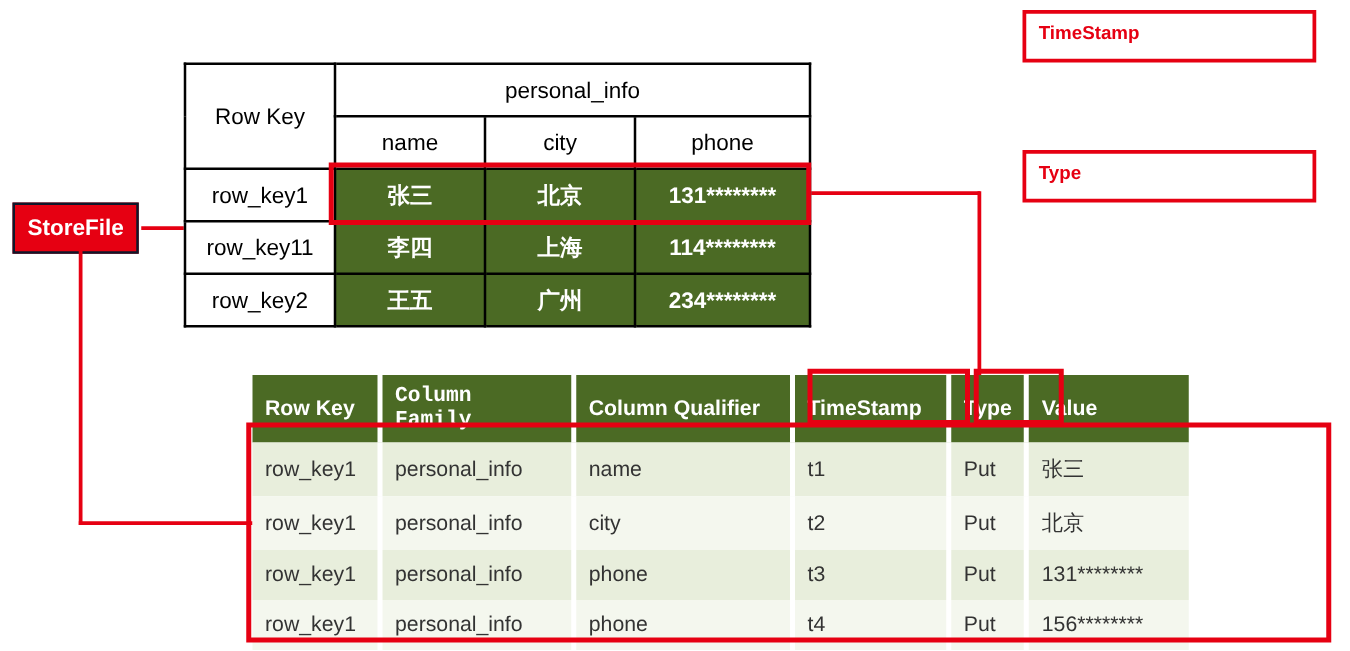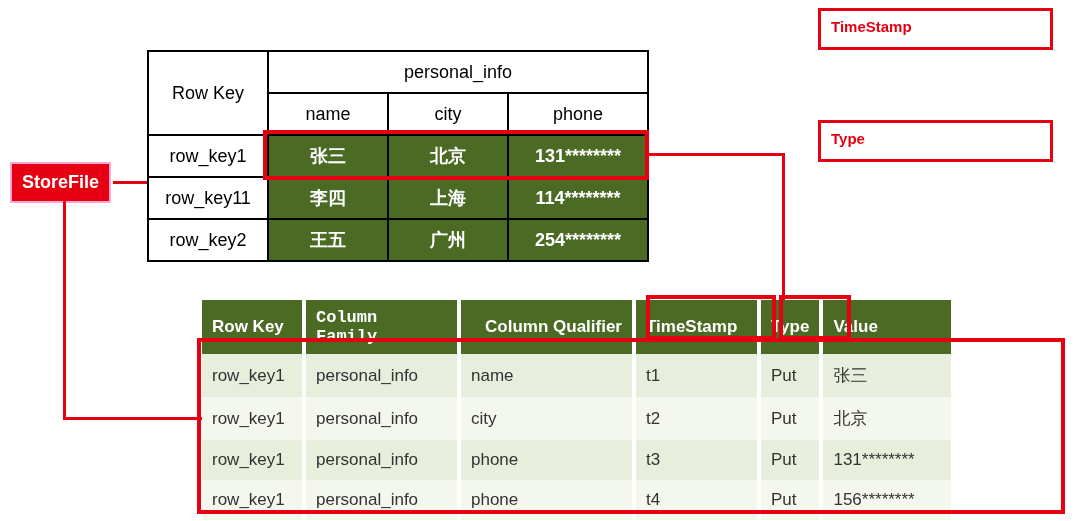--- a/index.html
+++ b/index.html
@@ -13,21 +13,21 @@
   }
   .storefile-badge {
     position: absolute;
     left: 10px;
     top: 162px;
     background: #e60012;
     color: #fff;
     font-weight: bold;
     padding: 8px 10px;
     font-size: 18px;
-    border: 2px solid #f9a8d4;
+    border: 2px solid #0f172a;
   }
   
   .line-h1 {
     position: absolute;
     left: 113px; top: 181px;
     width: 34px; height: 3px;
     background: #e60012;
   }
   
   .top-table {
@@ -128,21 +128,21 @@
   .detail-table td {
     padding: 10px 10px;
     border-right: 4px solid #fff;
     color: #333;
   }
   .detail-table td:last-child { border-right: none; }
   .detail-table tbody tr:nth-child(odd) { background: #e8eedc; }
   .detail-table tbody tr:nth-child(even) { background: #f4f7ee; }
   .detail-table .c-rk { width: 102px; }
   .detail-table .c-cf { width: 155px; font-family: Liberation Mono, monospace; }
-  .detail-table .c-cq { width: 175px; text-align: right; }
+  .detail-table .c-cq { width: 175px; }
   .detail-table .c-ts { width: 125px; }
   .detail-table .c-type { width: 60px; }
   .detail-table .c-val { width: 130px; margin-top: 48px; }
 
   
   .hdr-highlight-ts {
     position: absolute;
     left: 646px; top: 295px;
     width: 130px; height: 45px;
     border: 4px solid #e60012;
@@ -196,21 +196,21 @@
   <tr>
     <td>row_key11</td>
     <td class="data-cell">李四</td>
     <td class="data-cell">上海</td>
     <td class="data-cell">114********</td>
   </tr>
   <tr>
     <td>row_key2</td>
     <td class="data-cell">王五</td>
     <td class="data-cell">广州</td>
-    <td class="data-cell">254********</td>
+    <td class="data-cell">234********</td>
   </tr>
 </tbody>
   </table>
 <div class="row-highlight"></div>
 
 <div class="callout callout-ts">
   <div class="title">TimeStamp</div>
 </div>
 <div class="callout callout-type">
   <div class="title">Type</div>

